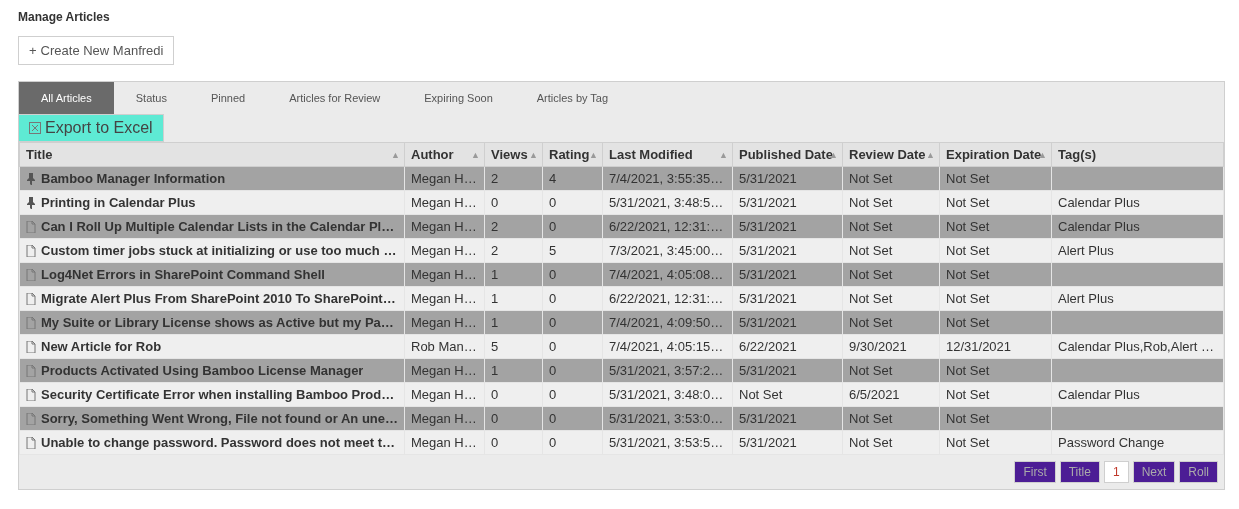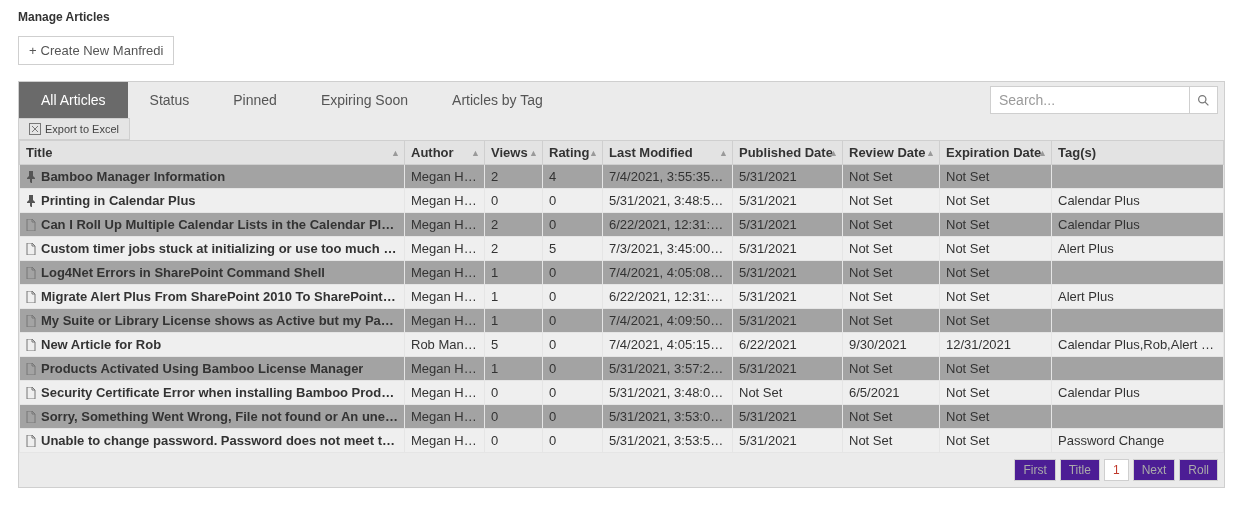--- a/index.html
+++ b/index.html
@@ -39,21 +39,21 @@
   .panel-top {
     display: flex;
     align-items: flex-start;
     justify-content: space-between;
   }
   .tabs {
     display: flex;
   }
   .tab {
     padding: 10px 22px;
-    font-size: 14px;
+    font-size: 11px;
     color: #555;
     cursor: pointer;
     background: transparent;
     border: none;
   }
   .tab.active {
     background: #6a6a6a;
     color: #fff;
   }
   .search-box {
@@ -85,23 +85,23 @@
     background:#fff;
     border-top:1px solid #cfcfcf;
     border-bottom:1px solid #cfcfcf;
     display:inline-block;
   }
   .export-btn {
     border:1px solid #cfcfcf;
     border-top:none;
     border-bottom:none;
     border-left:none;
-    background:#e5e5e5;
+    background:#5eead4;
     padding:4px 10px;
-    font-size:11px;
+    font-size:16px;
     color:#444;
     cursor:pointer;
     display:inline-flex;
     align-items:center;
     gap:4px;
   }
   table.grid {
     width:100%;
     border-collapse: collapse;
     table-layout: fixed;
@@ -188,34 +188,24 @@
     <span class="plus">+</span>
     <span>Create New Manfredi</span>
   </button>
 
   <div class="panel">
     <div class="panel-top">
       <div class="tabs" id="tabs">
           <button class="tab active">All Articles</button>
           <button class="tab">Status</button>
           <button class="tab">Pinned</button>
+          <button class="tab">Articles for Review</button>
           <button class="tab">Expiring Soon</button>
           <button class="tab">Articles by Tag</button>
         </div>
-      <div class="search-box">
-        <input type="text" placeholder="Search..." style="">
-        <button class="search-btn">
-          <span>
-            <svg width="13" height="13" viewBox="0 0 16 16">
-                <circle cx="6.5" cy="6.5" r="4.5" fill="none" stroke="#777" stroke-width="1.5"></circle>
-                <line x1="10" y1="10" x2="14" y2="14" stroke="#777" stroke-width="1.5"></line>
-              </svg>
-          </span>
-        </button>
-      </div>
     </div>
 
     <div class="export-bar">
       <button class="export-btn">
         <span>
           <svg width="12" height="12" viewBox="0 0 12 12">
               <rect x="0.5" y="0.5" width="11" height="11" fill="none" stroke="#777"></rect>
               <path d="M3 3 L9 9 M9 3 L3 9" stroke="#777" stroke-width="1"></path>
             </svg>
         </span>

